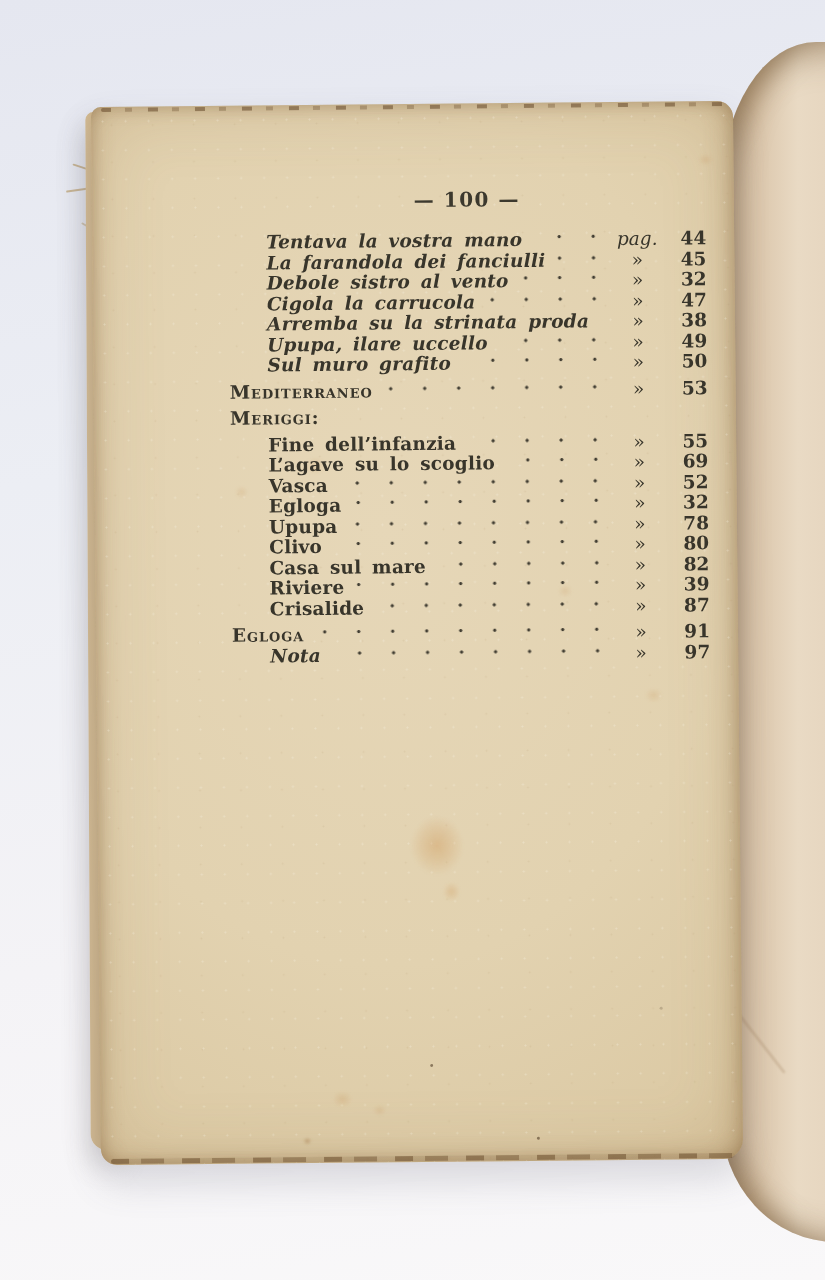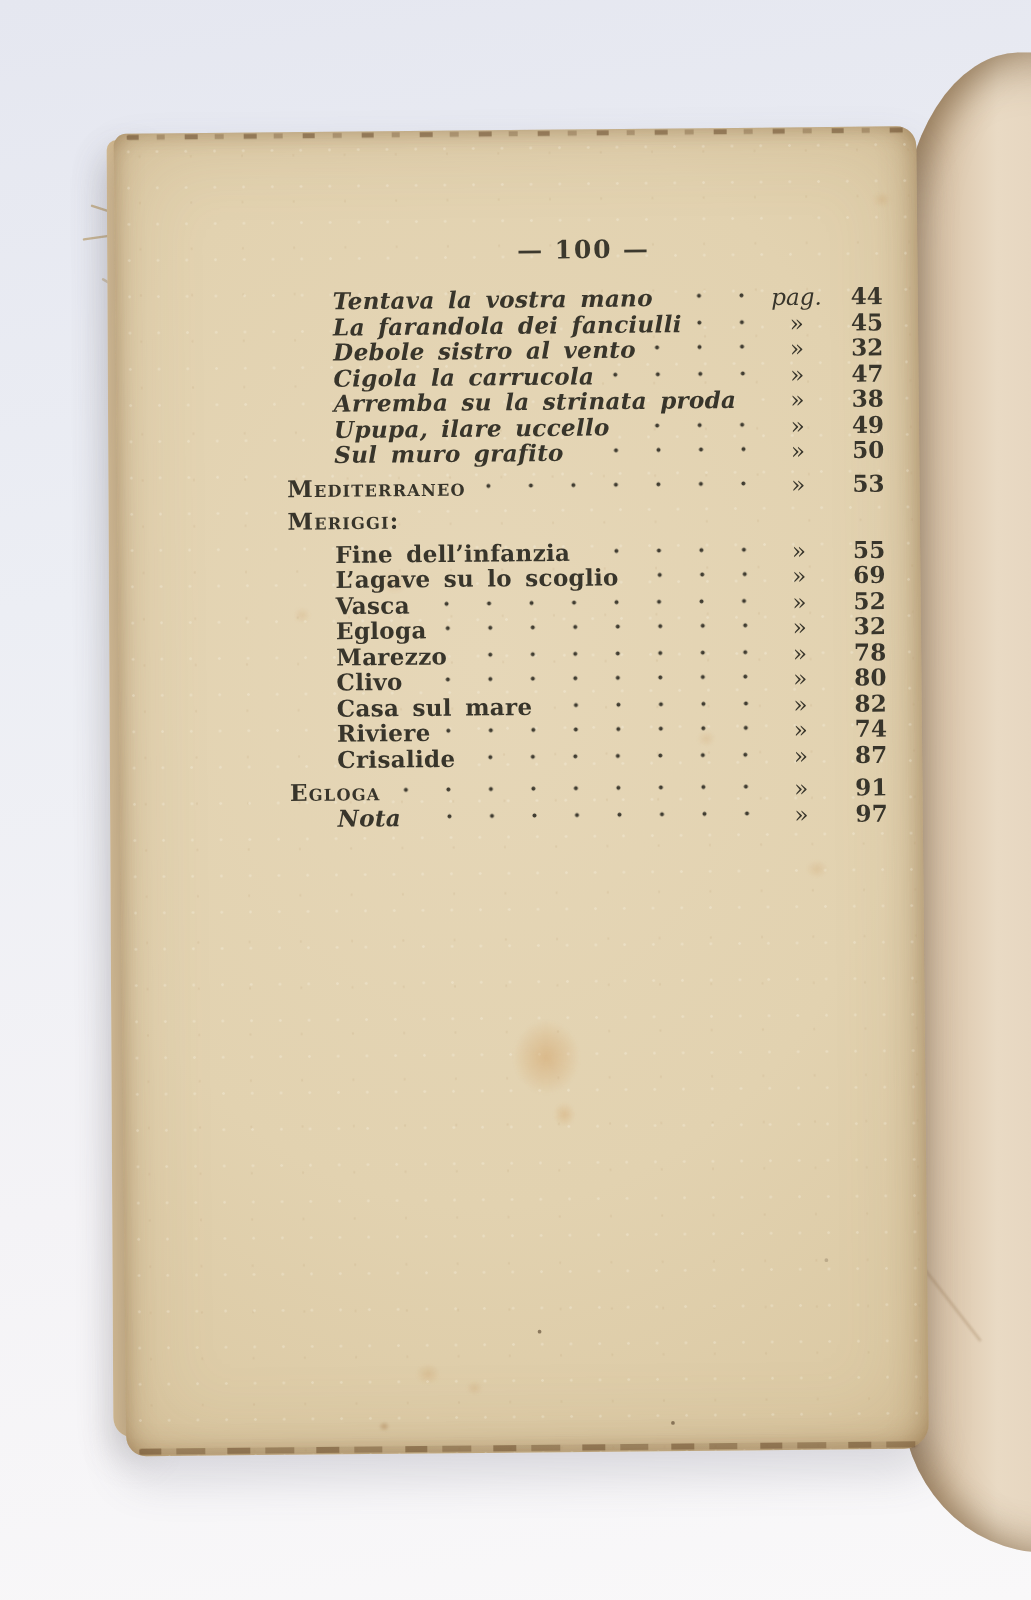--- a/index.html
+++ b/index.html
@@ -207,42 +207,42 @@
             <span class="ref">»</span>
             <span class="pagenum">52</span>
           </div>
           <div class="row indent">
             <span class="title roman">Egloga</span>
             <span class="leader"></span>
             <span class="ref">»</span>
             <span class="pagenum">32</span>
           </div>
           <div class="row indent">
-            <span class="title roman">Marezzo</span>
+            <span class="title roman">Upupa</span>
             <span class="leader"></span>
             <span class="ref">»</span>
             <span class="pagenum">78</span>
           </div>
           <div class="row indent">
             <span class="title roman">Clivo</span>
             <span class="leader"></span>
             <span class="ref">»</span>
             <span class="pagenum">80</span>
           </div>
           <div class="row indent">
             <span class="title roman">Casa sul mare</span>
             <span class="leader"></span>
             <span class="ref">»</span>
             <span class="pagenum">82</span>
           </div>
           <div class="row indent">
             <span class="title roman">Riviere</span>
             <span class="leader"></span>
             <span class="ref">»</span>
-            <span class="pagenum">74</span>
+            <span class="pagenum">39</span>
           </div>
           <div class="row indent">
             <span class="title roman">Crisalide</span>
             <span class="leader"></span>
             <span class="ref">»</span>
             <span class="pagenum">87</span>
           </div>
           <div class="row gap">
             <span class="title smallcaps">Egloga</span>
             <span class="leader"></span>

